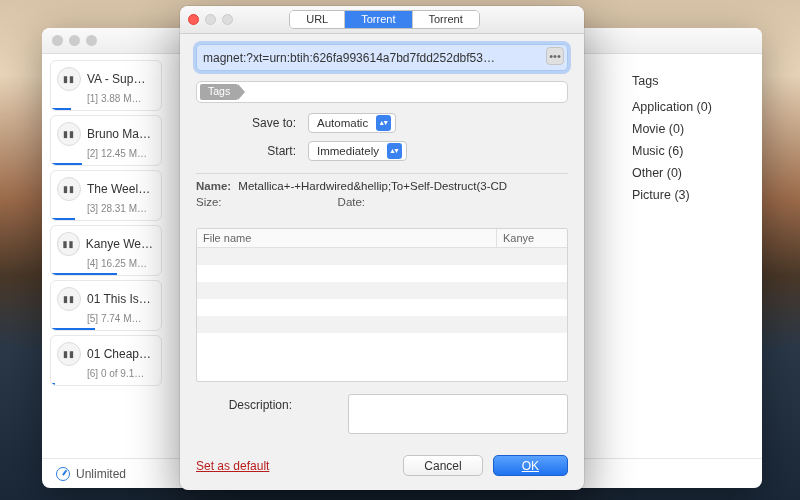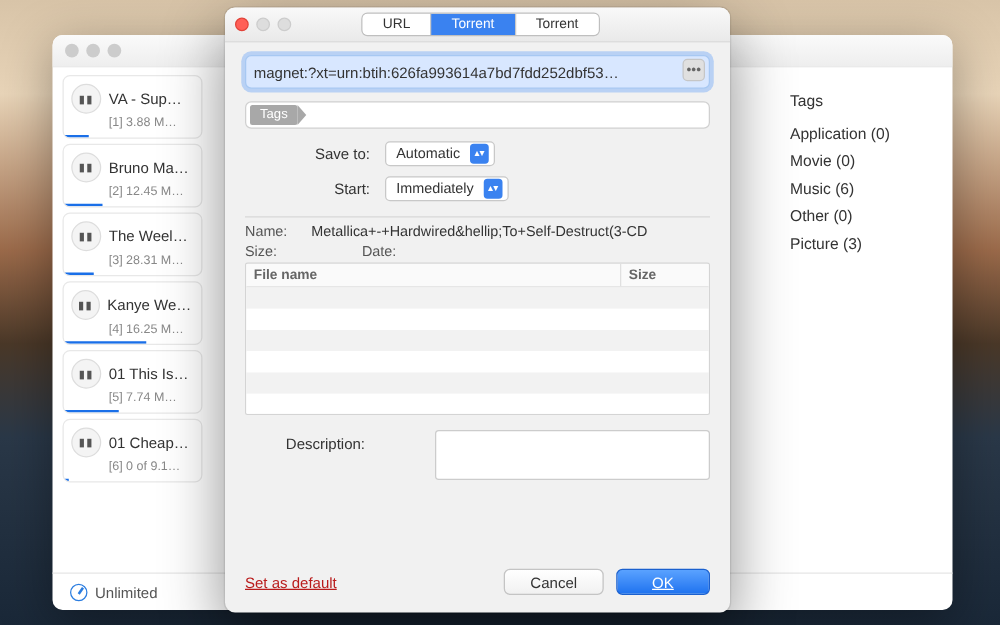--- a/index.html
+++ b/index.html
@@ -60,24 +60,24 @@
   .tag-chip:after{content:"";position:absolute;right:-7px;top:0;border-left:7px solid #a8a8a8;border-top:8px solid transparent;border-bottom:8px solid transparent;}
 
   .form-rows { margin-top:10px; }
   .form-row { display:flex; align-items:center; margin-bottom:8px; }
   .form-label { width:100px; text-align:right; font-size:12px; color:#333; margin-right:12px; }
   .select { height:20px; background:#fff; border:1px solid #c8c8c8; border-radius:4px; font-size:11.5px; padding:0 4px 0 8px; display:flex; align-items:center; gap:8px; color:#333; }
   .sel-arrows { width:15px; height:16px; background:#3a82f0; border-radius:3px; color:#fff; font-size:8px; line-height:8px; display:flex; flex-direction:column; align-items:center; justify-content:center; }
 
   .divider { border:none; border-top:1px solid #d8d8d8; margin:4px 16px; }
   .meta { padding: 2px 16px; font-size:11.5px; color:#333; }
-  .meta-label{color:#555; margin-right:16px;}
-  .size-date { display:flex; gap:68px; padding:2px 16px; font-size:11.5px; color:#555; }
-
-  .file-table { margin:0 16px 0; border:1px solid #d4d4d4; border-radius:2px; background:#fff; height:122px; overflow:hidden;font-weight:bold; }
+  .meta-label{color:#555; margin-right:4px;font-weight:bold;}
+  .size-date { display:flex; gap:116px; padding:2px 16px; font-size:11.5px; color:#555; }
+
+  .file-table { margin:18px 16px 0; border:1px solid #d4d4d4; border-radius:2px; background:#fff; height:154px; overflow:hidden; }
   .ft-head { display:flex; font-size:11px; color:#666; background:#fafafa; border-bottom:1px solid #e0e0e0; }
   .ft-h1 { flex:1; padding:3px 6px; border-right:1px solid #e0e0e0; }
   .ft-h2 { width:70px; padding:3px 6px; }
   .ft-body .ft-row { height:17px; }
   .ft-body .ft-row:nth-child(odd){background:#f2f2f2;}
   .ft-body .ft-row:nth-child(even){background:#fff;}
 
   .desc-row { padding: 12px 16px 0; display:flex;gap:48px; }
   .desc-label { width:96px; text-align:right; font-size:12px; color:#333; padding-top:4px; margin-right:8px; }
   .desc-box { flex:1; height:40px; background:#fff; border:1px solid #ccc; border-radius:3px; }
@@ -209,21 +209,21 @@
     <span>Metallica+-+Hardwired&amp;hellip;To+Self-Destruct(3-CD</span>
   </div>
   <div class="size-date">
     <span><span>Size:</span></span>
     <span><span>Date:</span></span>
   </div>
 
   <div class="file-table">
     <div class="ft-head">
       <div class="ft-h1">File name</div>
-      <div class="ft-h2">Size</div>
+      <div class="ft-h2">Kanye</div>
     </div>
     <div class="ft-body">
       <div class="ft-row"></div>
       <div class="ft-row"></div>
       <div class="ft-row"></div>
       <div class="ft-row"></div>
       <div class="ft-row"></div>
       <div class="ft-row"></div>
     </div>
   </div>

